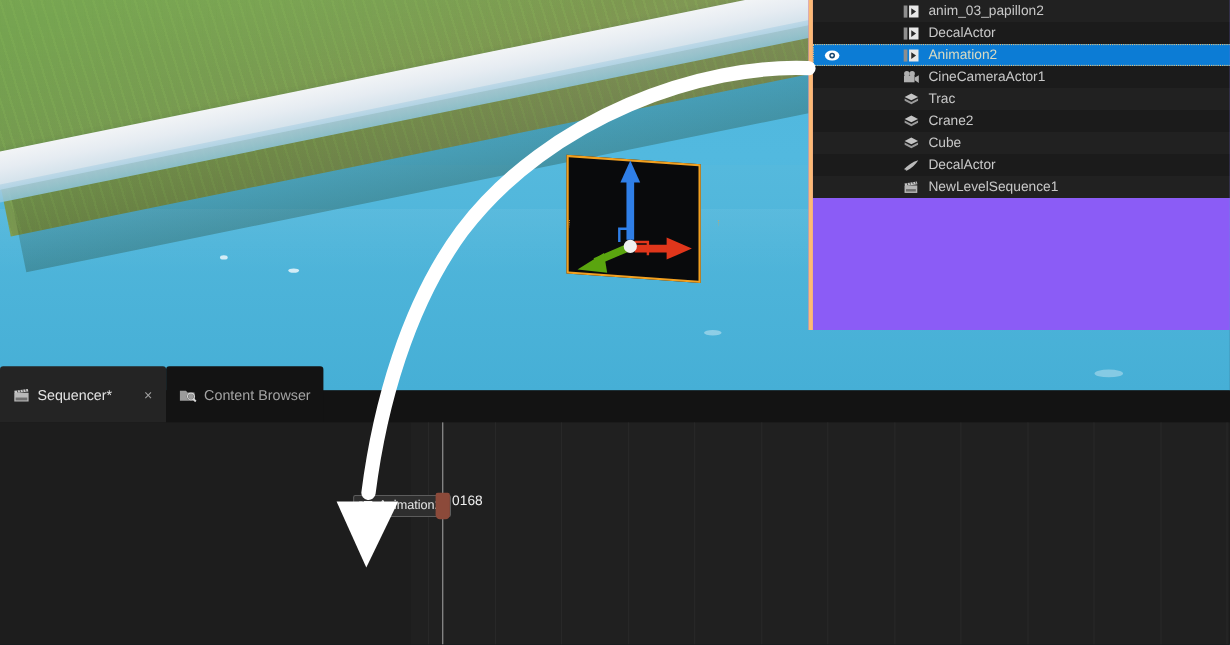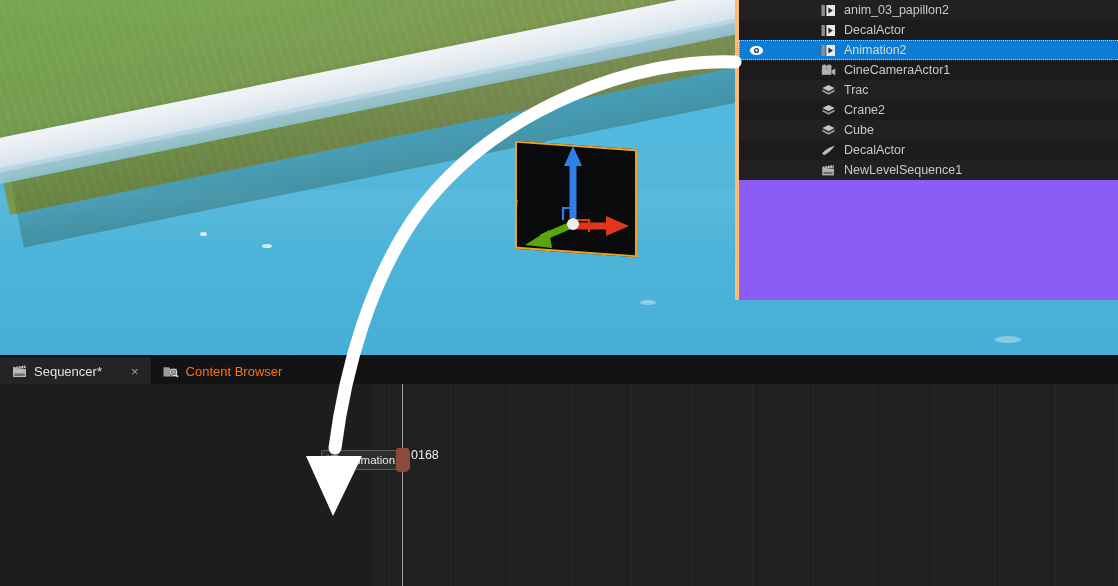--- a/index.html
+++ b/index.html
@@ -60,24 +60,24 @@
   .ol-eye{width:26px;display:flex;justify-content:center;align-items:center;}
   .ol-ico{width:22px;display:flex;justify-content:center;align-items:center;margin-left:48px;}
   .ol-lbl{margin-left:5px;white-space:nowrap;}
   .ol-status{position:absolute;left:0;right:0;bottom:0;height:34px;background:#2b2b2b;
      border-top:1px solid #121212;display:flex;align-items:center;padding-left:14px;
      font-size:12.5px;color:#c9c9c9;}
 
   
   #seq{position:absolute;left:0;top:355px;width:1118px;height:231px;background:#151515;}
   .tabbar{position:relative;height:30px;background:#131313;display:flex;align-items:flex-end;}
-  .tab{height:28px;display:flex;align-items:center;gap:7px;padding:0 12px;
+  .tab{height:28px;display:flex;align-items:center;gap:7px;padding:12px 12px;
      font-size:13px;color:#c6c6c6;border-top-left-radius:3px;border-top-right-radius:3px;}
   .tab.active{background:#242424;color:#e2e2e2;}
-  .tab.inactive{background:#131313;color:#f97316;}
+  .tab.inactive{background:#131313;color:#a3a3a3;}
   .tab .x{margin-left:22px;font-size:13px;color:#a0a0a0;}
 
   .toolbar{height:34px;background:#242424;display:flex;align-items:center;
      padding:0 8px;gap:2px;border-bottom:1px solid #101010;}
   .tb{display:flex;align-items:center;justify-content:center;height:26px;
      padding:0 4px;border-radius:2px;}
   .tb .cv{margin-left:3px;color:#b9b9b9;font-size:9px;}
   .sepv{width:1px;height:20px;background:#3b3b3b;margin:0 7px;}
   .snap{background:#0c7cd5;border-radius:2px;height:26px;width:28px;
      display:flex;align-items:center;justify-content:center;}

